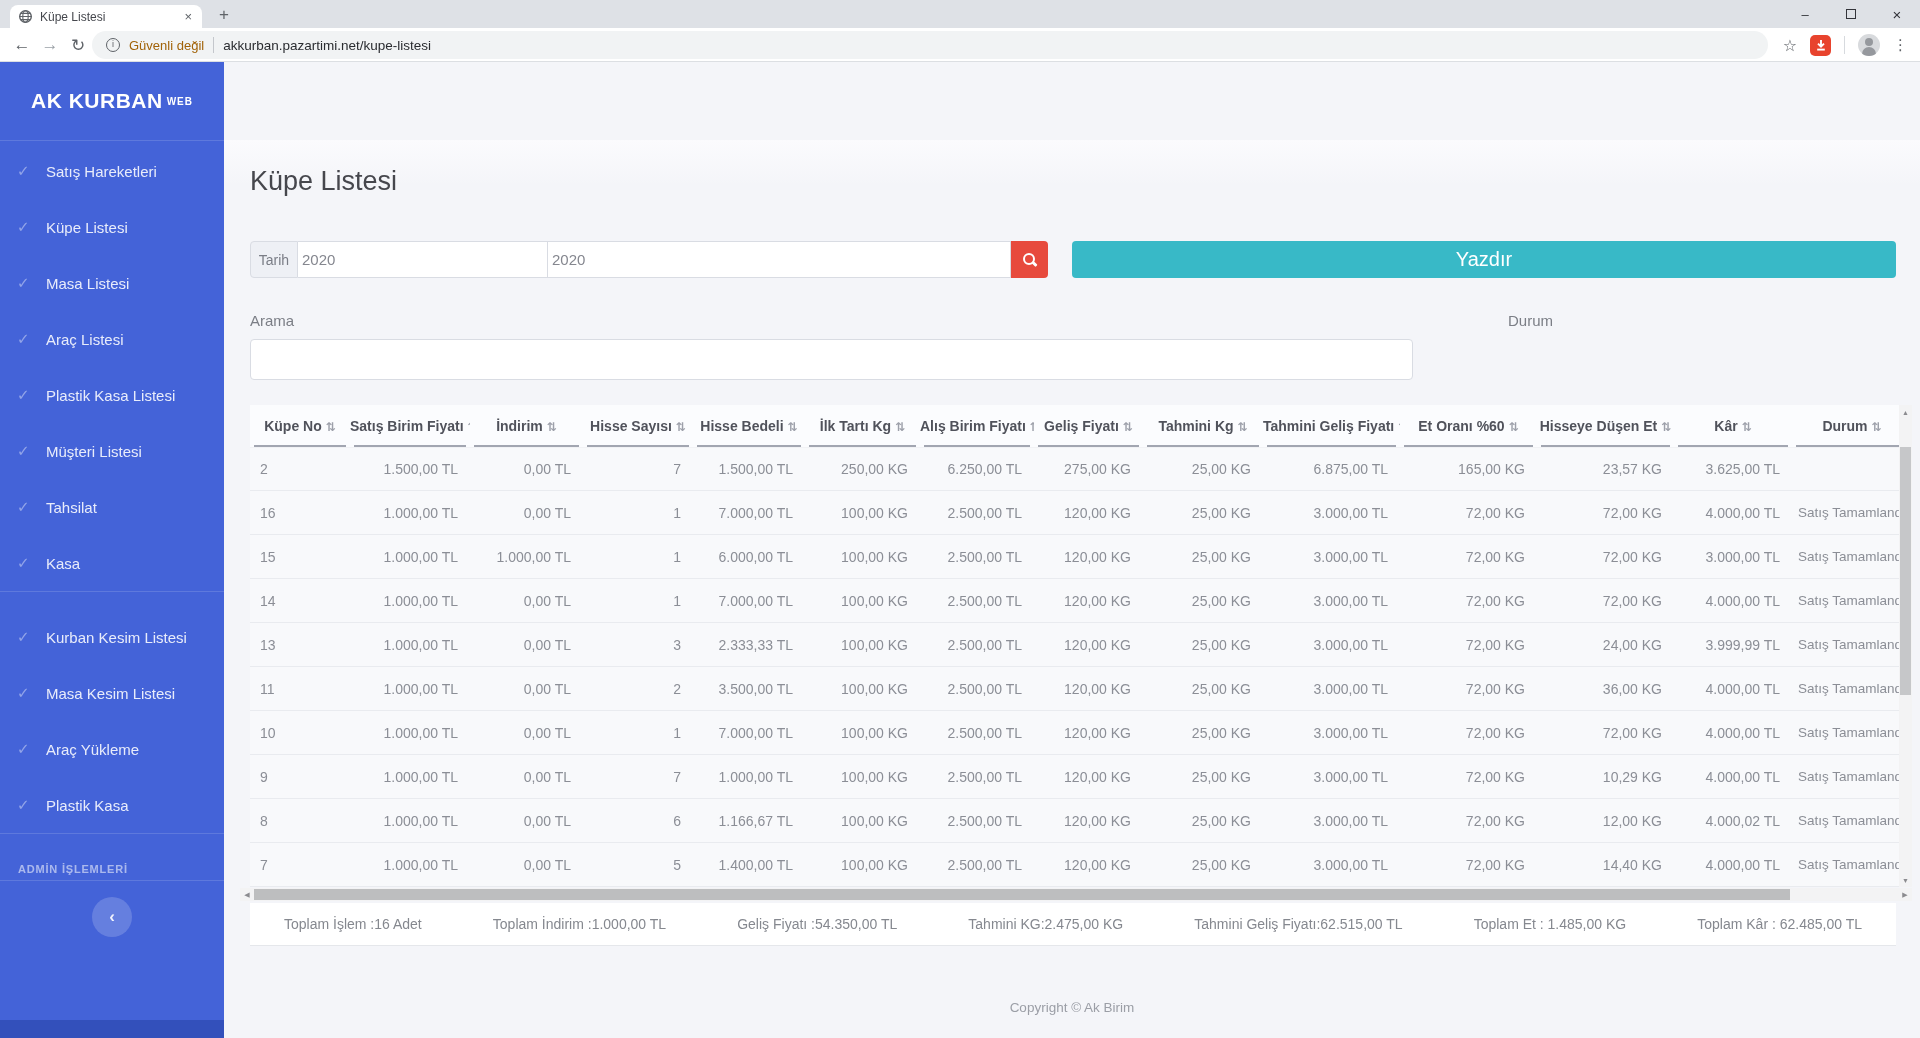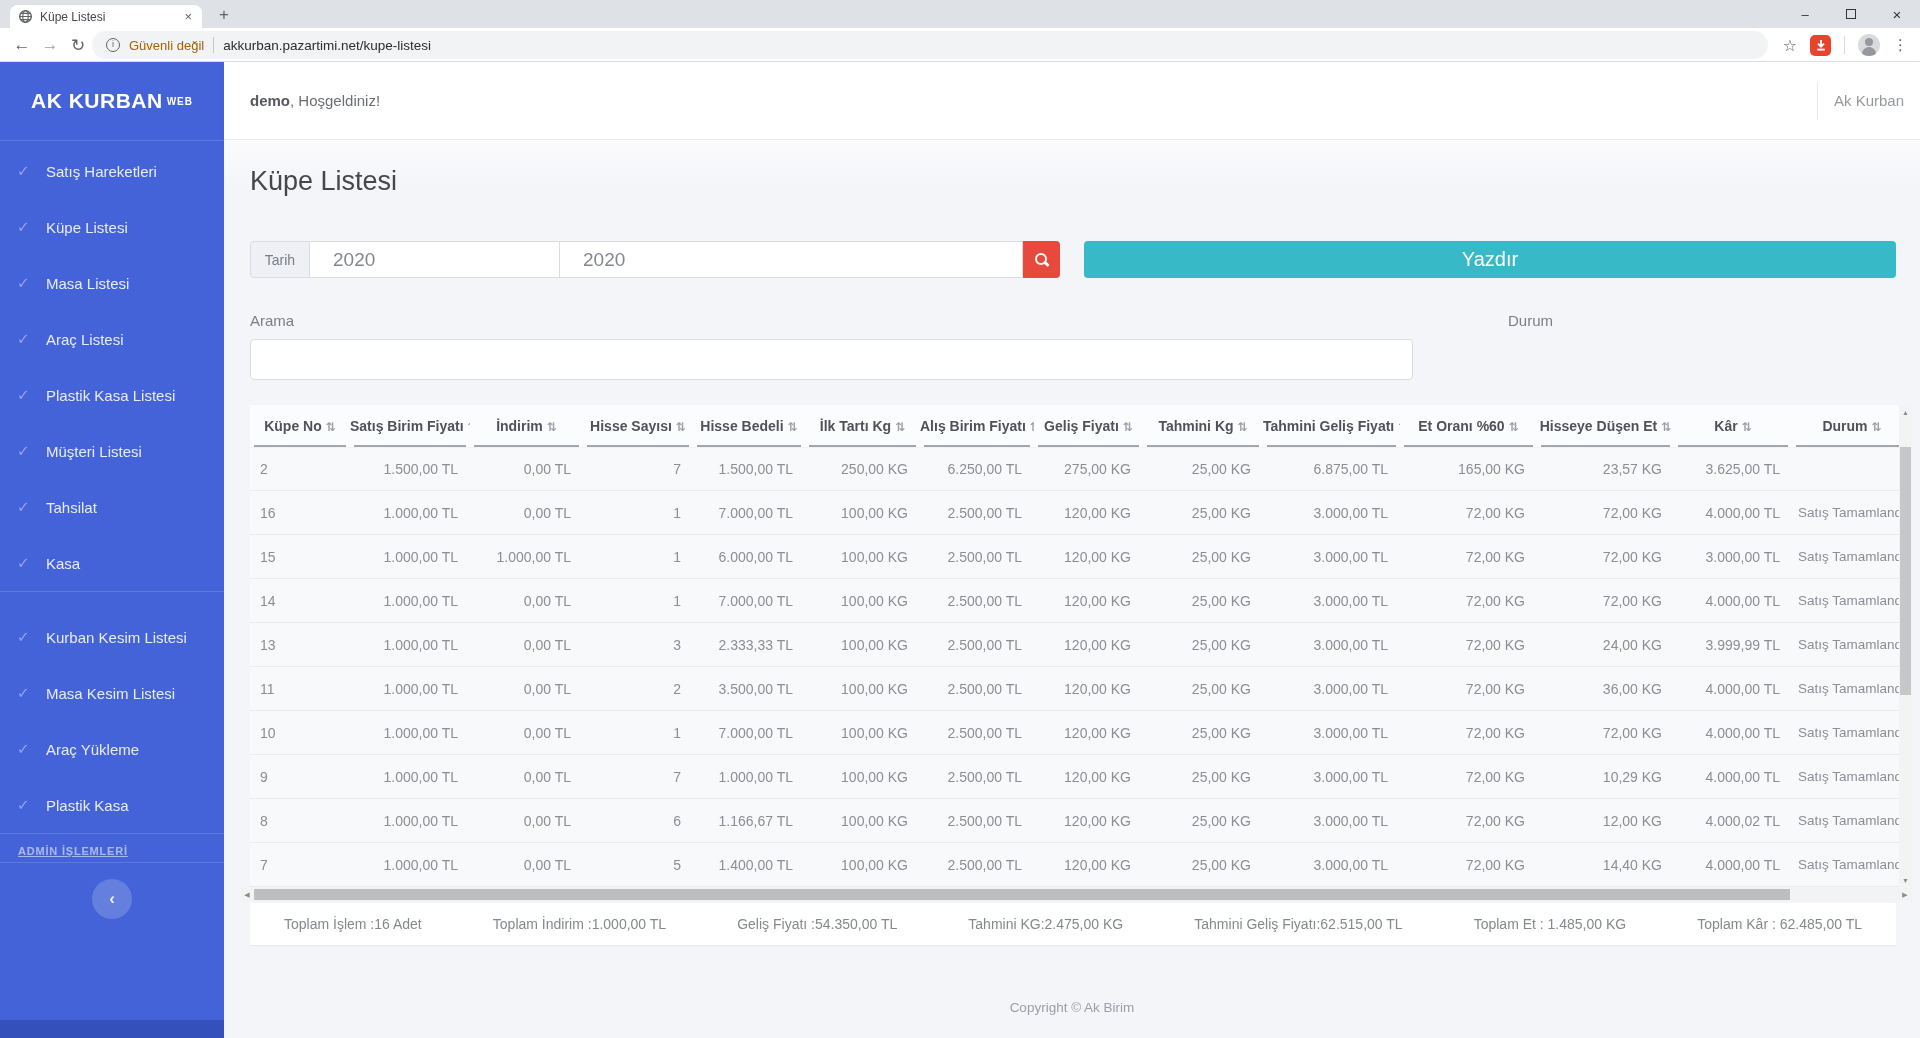--- a/index.html
+++ b/index.html
@@ -51,22 +51,22 @@
   .logo { height:78px; display:flex; align-items:center; justify-content:center;
     color:#fff; font-size:21px; font-weight:700; letter-spacing:.5px; }
   .logo sup { font-size:10px; font-weight:700; margin-left:4px; letter-spacing:1px; }
   .sb-divider { height:1px; background:rgba(255,255,255,.14); margin:0 0 0 0; }
   .sb-pad1 { padding-top:2px; }
   .sb-pad2 { padding-top:17px; padding-bottom:0; }
   .sb-item { height:56px; display:flex; align-items:center; padding-left:17px; gap:12px;
     color:rgba(255,255,255,.88); font-size:15px; cursor:pointer; }
   .sb-check { font-size:15px; color:rgba(255,255,255,.42); width:17px; }
   .sb-wrench { width:17px; display:flex; }
-  .sb-heading { margin-top:6px; height:22px; padding-left:18px; font-size:11px; font-weight:700;
-    letter-spacing:.8px; color:rgba(255,255,255,.55); display:flex; align-items:center;text-decoration:underline; }
+  .sb-heading { margin-top:24px; height:22px; padding-left:18px; font-size:11px; font-weight:700;
+    letter-spacing:.8px; color:rgba(255,255,255,.55); display:flex; align-items:center; }
   .sb-admin-item { height:48px; }
   .collapse-btn { margin:16px auto 0; width:40px; height:40px; border-radius:50%;
     background:rgba(255,255,255,.18); color:rgba(255,255,255,.9); display:flex; align-items:center;
     justify-content:center; font-size:17px; font-weight:700; cursor:pointer; }
   .sb-bottom { position:absolute; bottom:0; left:0; right:0; height:18px; background:#3350bb; }
 
   
   .main { position:absolute; left:224px; top:0; right:0; bottom:0; }
   .topbar { position:relative; height:78px; background:#fff; border-bottom:1px solid #e9eaee;
     display:flex; align-items:center; padding-left:26px; box-shadow:0 2px 6px rgba(40,50,80,.05); }
@@ -76,24 +76,24 @@
     align-items:center; justify-content:center; font-size:15px; color:#9699a1; }
   .account-div { position:absolute; right:102px; top:20px; height:38px; width:1px; background:#e6e7eb; }
 
   .content { position:absolute; top:78px; left:0; right:0; bottom:0; }
   .content::before { content:''; position:absolute; top:0; left:0; right:0; height:46px;
     background:linear-gradient(#fbfbfd,rgba(244,245,249,0)); pointer-events:none; }
   .page-title { position:absolute; top:26px; left:26px; font-size:27px; font-weight:500; color:#46474d; }
 
   
   .filter-row { position:absolute; top:101px; left:26px; right:24px; height:37px; display:flex; }
-  .addon { width:60px; background:#eef0f5; border:1px solid #d9dce3; border-radius:4px 0 0 4px;
+  .addon { width:48px; background:#eef0f5; border:1px solid #d9dce3; border-radius:4px 0 0 4px;
     display:flex; align-items:center; justify-content:center; font-size:14px; color:#7a7d86; }
   .date-input { width:250px; border:1px solid #d9dce3; border-left:none; background:#fff;
-    font-size:19px; color:#85878f; padding:0 23px; outline:none;
+    font-size:15px; color:#85878f; padding:0 4px; outline:none;
     font-family:"Liberation Sans","DejaVu Sans",sans-serif; }
   .date-input.second { width:463px; }
   .search-btn { width:37px; background:var(--red,#e74a3d); border:none; border-radius:0 4px 4px 0;
     display:flex; align-items:center; justify-content:center; cursor:pointer; }
   .icon-search { width:15px; height:15px; position:relative; display:inline-block; }
   .icon-search::before { content:''; position:absolute; width:8px; height:8px;
     border:2.2px solid #fff; border-radius:50%; left:1px; top:1px; }
   .icon-search::after { content:''; position:absolute; width:2.6px; height:6px; background:#fff;
     transform:rotate(-45deg); left:10.5px; top:9px; border-radius:1px; }
   .print-btn { flex:1; margin-left:24px; background:var(--teal,#38b9c7); border:none; border-radius:4px;
@@ -265,25 +265,20 @@
           <div class="sb-divider"></div>
         </nav>
       <div class="collapse-btn">
         <span>‹</span>
       </div>
       <div class="sb-bottom"></div>
     </aside>
 
     <div class="main">
 
-      <div class="topbar">
-        <span class="welcome"><b>demo</b><span>, Hoşgeldiniz!</span></span>
-        <span class="account-div"></span>
-        <span class="account">Ak Kurban</span>
-      </div>
 
       <div class="content">
         <h1 class="page-title">Küpe Listesi</h1>
 
         <div class="filter-row">
           <div class="addon">Tarih</div>
           <input class="date-input" value="2020" style="">
           <input class="date-input second" value="2020" style="">
           <button class="search-btn">
               <span class="icon-search"></span>

